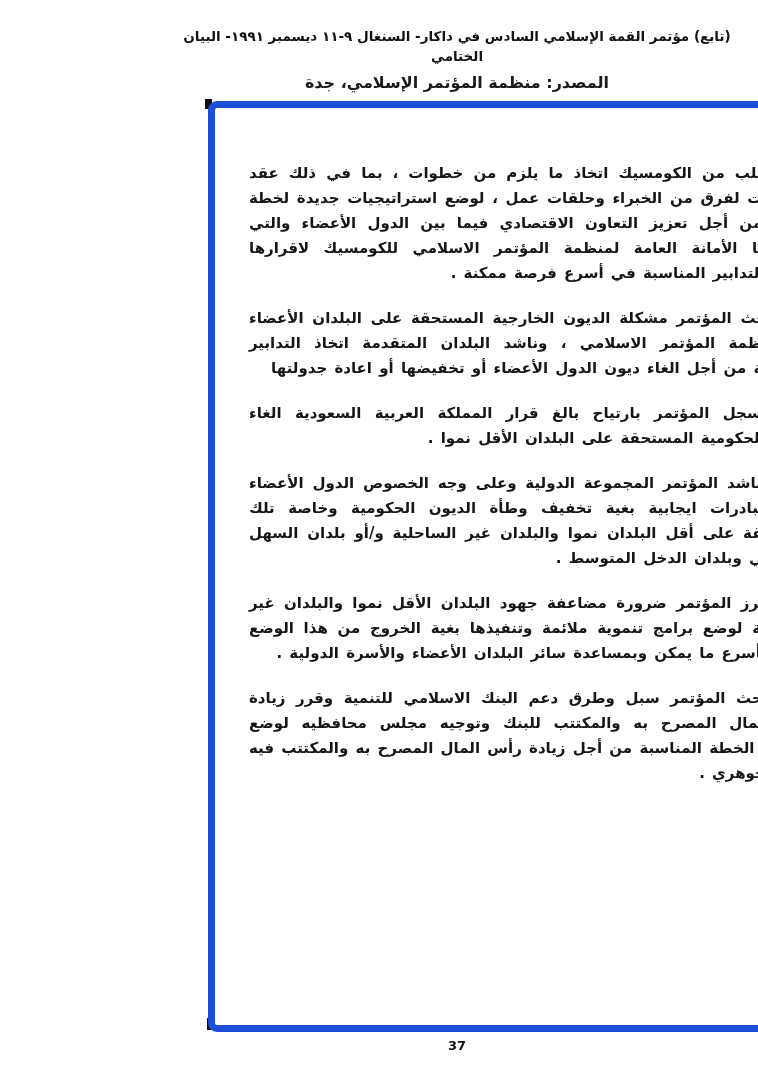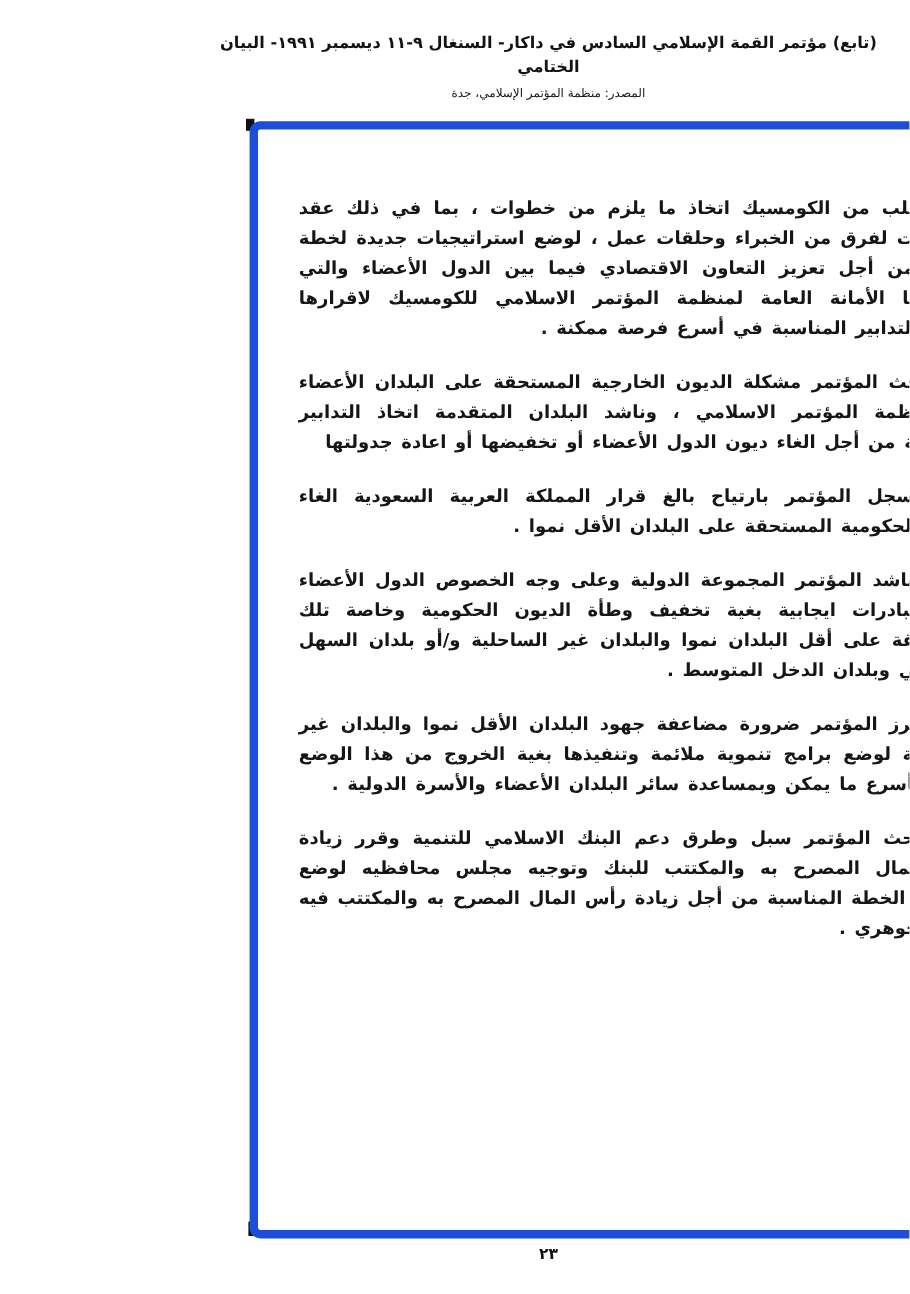--- a/index.html
+++ b/index.html
@@ -27,22 +27,22 @@
   }
   .hdr-title {
     font-size: 13.5px;
     font-weight: 700;
     letter-spacing: 0;
     line-height: 20px;
     color: #131313;
   }
   .hdr-source {
     margin-top: 7px;
-    font-size: 10px;
-    font-weight: 400;
+    font-size: 16px;
+    font-weight: 700;
     color: #1a1a1a;
   }
   
   .frame {
     position: absolute;
     left: 52px;
     top: 101px;
     width: 651px;
     height: 931px;
     border: 7px solid #1d4ed8;
@@ -132,15 +132,15 @@
       <p class="para indent">وناشد المؤتمر المجموعة الدولية وعلى وجه الخصوص الدول الأعضاء اتخاذ مبادرات ايجابية بغية تخفيف وطأة الديون الحكومية وخاصة تلك المستحقة على أقل البلدان نموا والبلدان غير الساحلية و/أو بلدان السهل الافريقي وبلدان الدخل المتوسط .</p>
 
       <p class="para"><span class="pnum">77 -</span><span>أبرز المؤتمر ضرورة مضاعفة جهود البلدان الأقل نموا والبلدان غير الساحلية لوضع برامج تنموية ملائمة وتنفيذها بغية الخروج من هذا الوضع الحرج بأسرع ما يمكن وبمساعدة سائر البلدان الأعضاء والأسرة الدولية .</span></p>
 
 
       <p class="para"><span class="pnum">28 -</span><span>بحث المؤتمر سبل وطرق دعم البنك الاسلامي للتنمية وقرر زيادة رأس المال المصرح به والمكتتب للبنك وتوجيه مجلس محافظيه لوضع واعتماد الخطة المناسبة من أجل زيادة رأس المال المصرح به والمكتتب فيه بشكل جوهري .</span></p>
 
     </div>
   </div>
 
-  <div class="footer-num">٢٣</div>
+  <div class="footer-num">37</div>
 
 </div>
 
 </body></html>

